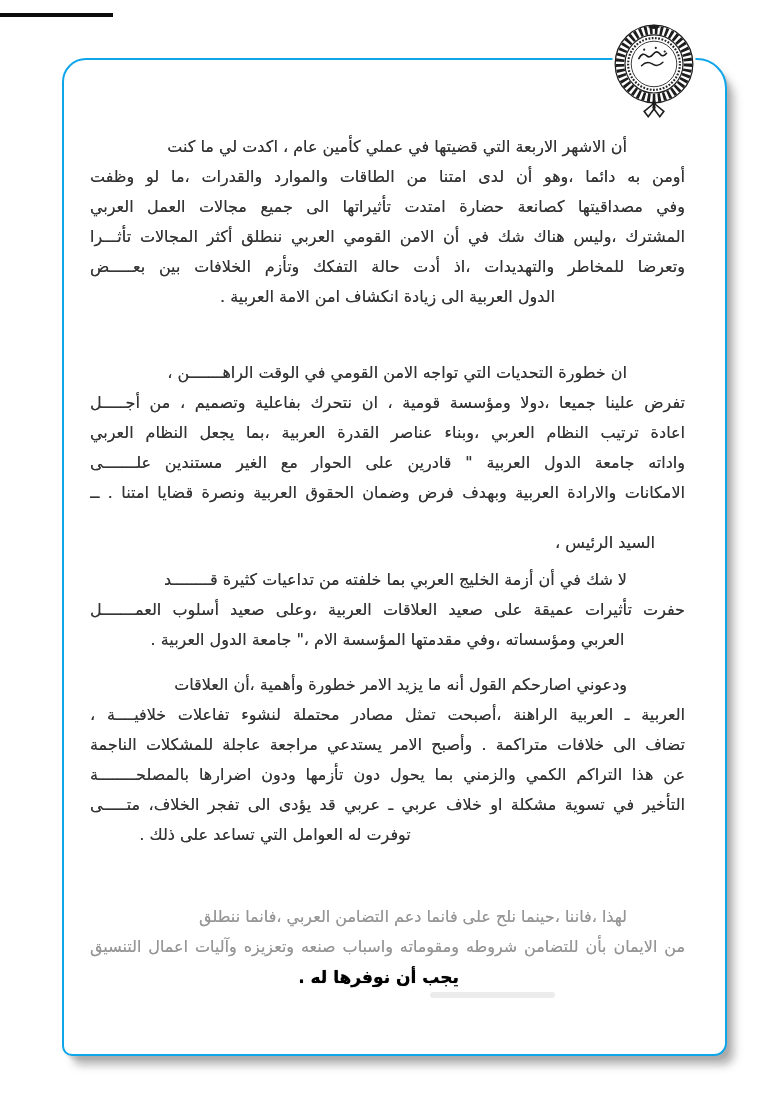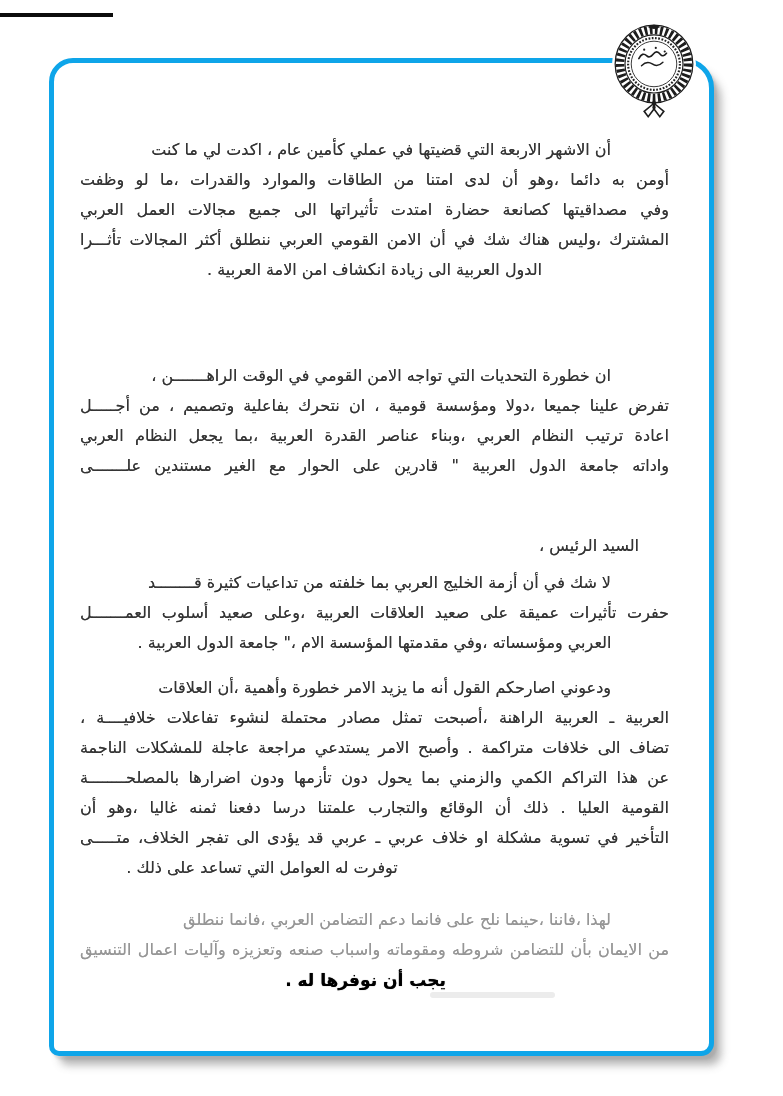--- a/index.html
+++ b/index.html
@@ -11,24 +11,24 @@
     font-family:"DejaVu Sans", sans-serif;
     direction:rtl;
   }
   
   .artifact-top{
     position:absolute;left:0;top:13px;width:113px;height:4px;
     background:#0c0c0c;
   }
   
   .frame{
-    position:absolute;left:49px;top:58px;
+    position:absolute;left:62px;top:58px;
     width:665px;height:998px;
     box-sizing:border-box;
-    border:5px solid #0ea5e9;
+    border:2px solid #0ea5e9;
     border-radius:24px 30px 13px 10px;
     background:#ffffff;
     box-shadow:9px 11px 9px -2px rgba(90,90,90,.45), 3px 4px 2px rgba(120,120,120,.15);
   }
   .textblock{
     position:absolute;left:26px;right:40px;top:0;bottom:0;
   }
   .para{position:absolute;left:0;right:0;}
   .p1{top:72px;}
   .p2{top:298px;}
@@ -75,46 +75,47 @@
   <div class="artifact-top"></div>
 
   <div class="frame">
     <div class="textblock">
 
       <div class="para p1">
         <div class="ln first">أن الاشهر الاربعة التي قضيتها في عملي كأمين عام ، اكدت لي ما كنت</div>
         <div class="ln j">أومن به دائما ،وهو أن لدى امتنا من الطاقات والموارد والقدرات ،ما لو وظفت</div>
         <div class="ln j">وفي مصداقيتها كصانعة حضارة امتدت تأثيراتها الى جميع مجالات العمل العربي</div>
         <div class="ln j">المشترك ،وليس هناك شك في أن الامن القومي العربي ننطلق أكثر المجالات تأثـــرا</div>
+        <div class="ln j">وتعرضا للمخاطر والتهديدات ،اذ أدت حالة التفكك وتأزم الخلافات بين بعـــــض</div>
         <div class="ln last">الدول العربية الى زيادة انكشاف امن الامة العربية .</div>
       </div>
 
       <div class="para p2">
         <div class="ln first">ان خطورة التحديات التي تواجه الامن القومي في الوقت الراهـــــــن ،</div>
         <div class="ln j">تفرض علينا جميعا ،دولا ومؤسسة قومية ، ان نتحرك بفاعلية وتصميم ، من أجـــــل</div>
         <div class="ln j">اعادة ترتيب النظام العربي ،وبناء عناصر القدرة العربية ،بما يجعل النظام العربي</div>
         <div class="ln j">واداته  جامعة الدول العربية " قادرين على الحوار مع الغير مستندين علـــــــى</div>
+        <div class="ln j">الامكانات والارادة العربية وبهدف فرض وضمان الحقوق العربية ونصرة قضايا امتنا . ــ</div>
       </div>
 
       <div class="para sal">
         <div class="ln heading">السيد الرئيس ،</div>
       </div>
 
       <div class="para p3">
         <div class="ln first">لا شك  في أن أزمة الخليج العربي بما خلفته من تداعيات كثيرة قــــــــد</div>
         <div class="ln j">حفرت تأثيرات عميقة على صعيد العلاقات العربية ،وعلى صعيد أسلوب العمـــــــل</div>
         <div class="ln last">العربي ومؤسساته ،وفي مقدمتها المؤسسة الام ،" جامعة الدول العربية .</div>
       </div>
 
       <div class="para p4">
         <div class="ln first">ودعوني اصارحكم القول أنه ما يزيد الامر خطورة وأهمية ،أن العلاقات</div>
         <div class="ln j">العربية ـ العربية الراهنة ،أصبحت تمثل مصادر محتملة لنشوء تفاعلات خلافيــــة ،</div>
         <div class="ln j">تضاف الى خلافات متراكمة .  وأصبح الامر يستدعي مراجعة عاجلة للمشكلات الناجمة</div>
         <div class="ln j">عن هذا التراكم الكمي والزمني بما يحول دون تأزمها ودون اضرارها بالمصلحــــــــة</div>
-        <div class="ln j">القومية العليا .  ذلك أن الوقائع والتجارب علمتنا درسا دفعنا ثمنه غاليا ،وهو أن</div>
         <div class="ln j">التأخير في  تسوية مشكلة او خلاف عربي ـ عربي  قد يؤدى الى تفجر الخلاف، متـــــى</div>
         <div class="ln indent">توفرت له العوامل التي تساعد على ذلك .</div>
       </div>
 
       <div class="para p5">
         <div class="ln first faded">لهذا ،فاننا ،حينما نلح على فانما دعم التضامن العربي ،فانما ننطلق</div>
         <div class="ln j faded">من الايمان بأن للتضامن شروطه ومقوماته واسباب صنعه وتعزيزه وآليات اعمال التنسيق</div>
         <div class="ln last boldline">يجب أن نوفرها له .</div>
       </div>
 

